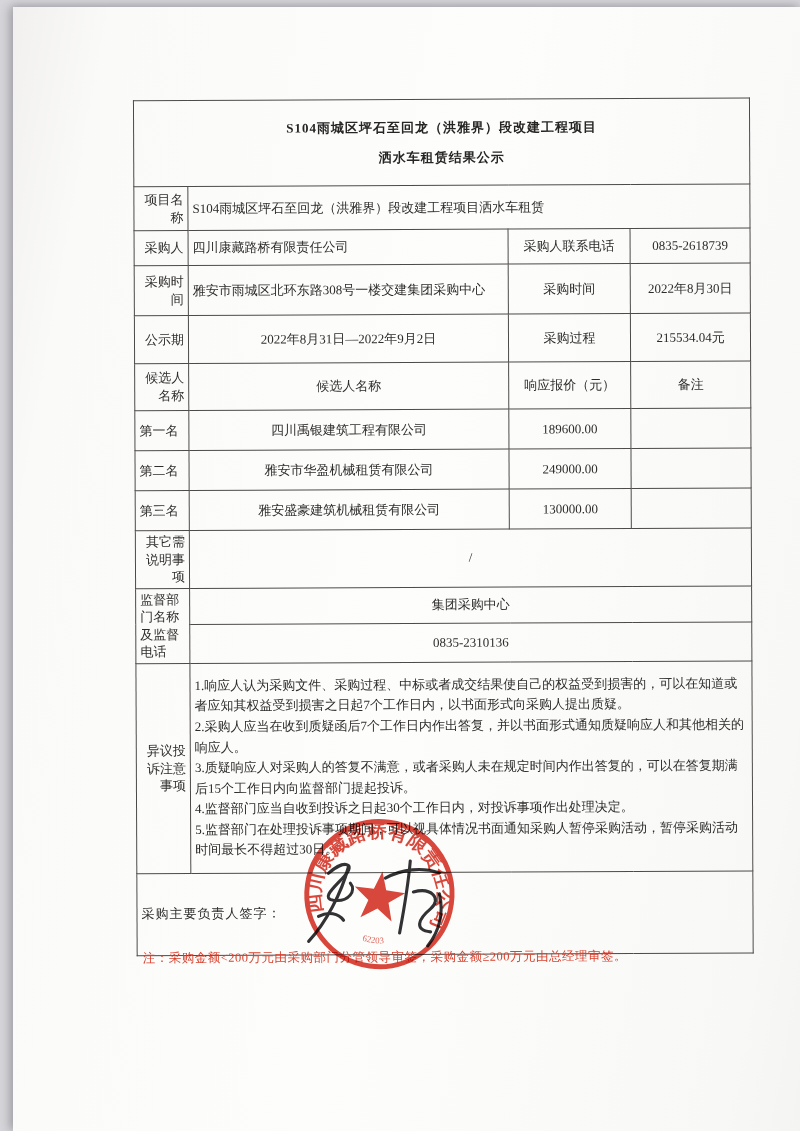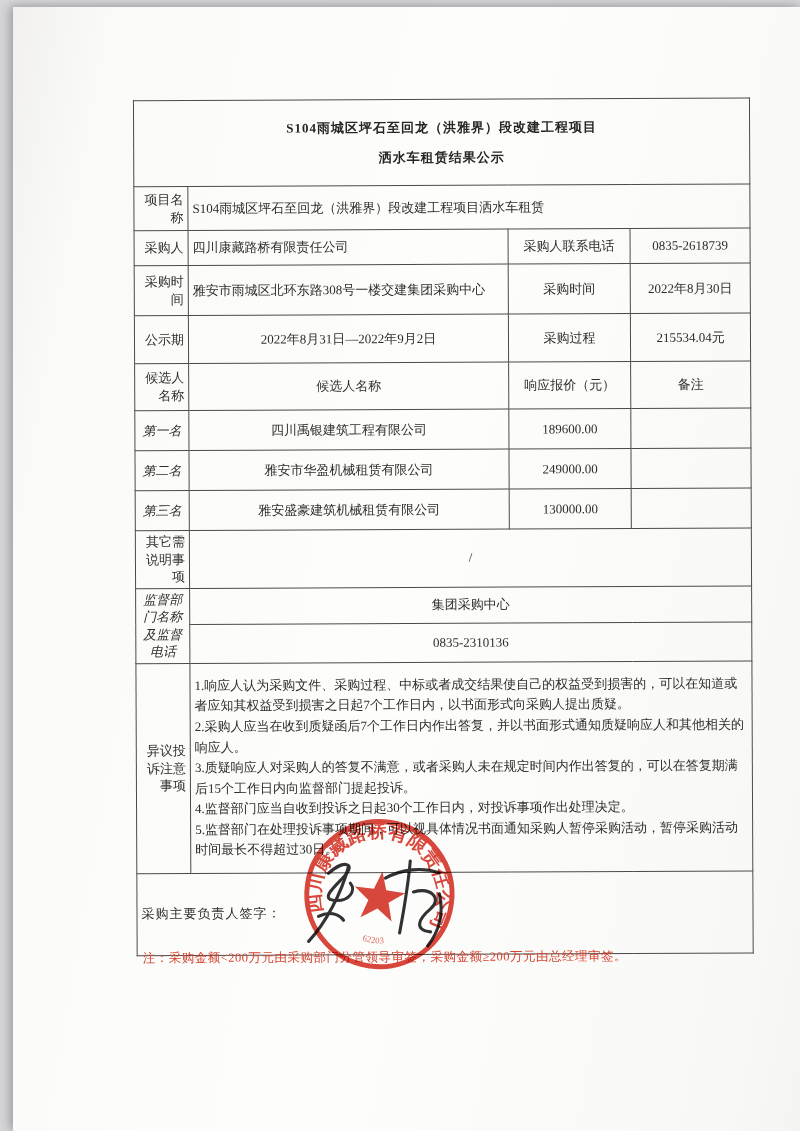--- a/index.html
+++ b/index.html
@@ -21,21 +21,21 @@
   table.doc td{
     border:1.6px solid #4d4b49;padding:2px 4px;font-size:13px;
     vertical-align:middle;overflow:hidden;
   }
   .h-title{height:86px}.h-project{height:44px}.h-purchaser{height:35px}
   .h-location{height:50px}.h-publicity{height:48px}.h-candhead{height:47px}
   .h-cand{height:40px}.h-other{height:50px}.h-sup1{height:36px}.h-sup2{height:39px}
   .h-objection{height:210px}.h-sign{height:82px}
   .title-cell{text-align:center;font-weight:bold;font-size:19px;line-height:30px;letter-spacing:1px;color:#262524;}
   .lbl{text-align:right;padding:2px 3px;line-height:1.35;}
-  .lbl-c{text-align:center;padding:2px 2px;line-height:1.35;font-style:italic;}
+  .lbl-c{text-align:left;padding:2px 2px;line-height:1.35;}
   .ctr{text-align:center;}
   .lft{text-align:left;padding-left:8px;}
   .objection-cell{font-size:12.5px;line-height:1.58;padding:16px 10px 10px 12px;text-align:left;}
   .objection-cell div{margin:0;}
   .sign-cell{font-size:13.5px;padding-left:6px;letter-spacing:1px;}
   .footnote{
     position:absolute;left:128px;top:942px;width:600px;
     color:#d8422f;font-size:12.5px;letter-spacing:.5px;
   }
   .stamp{

